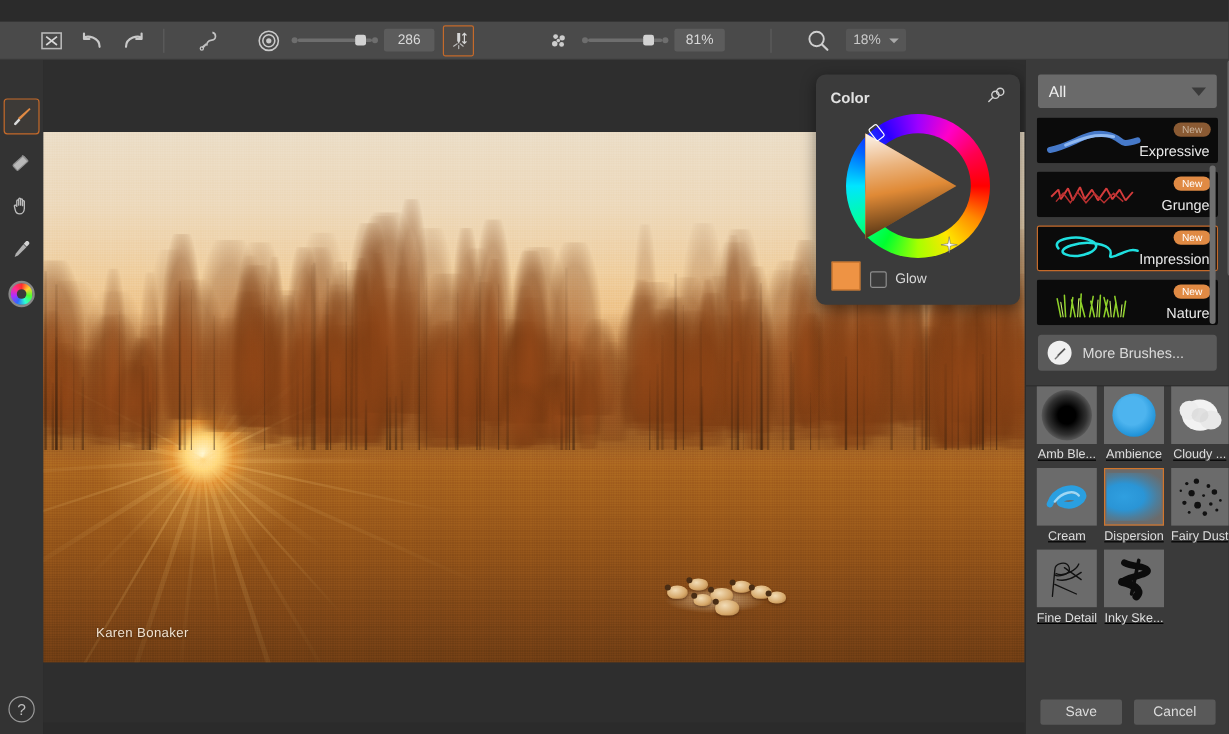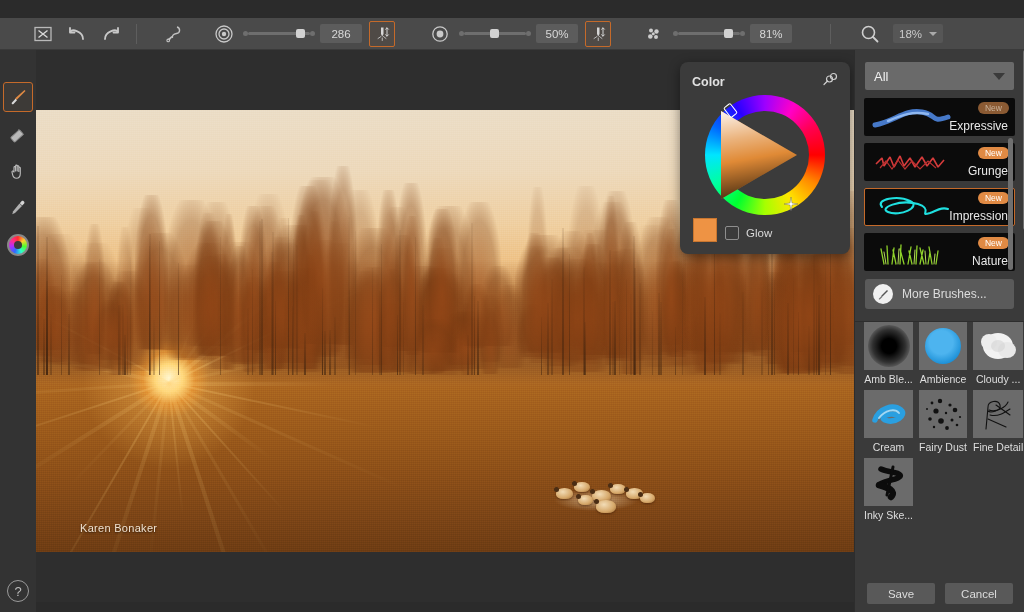--- a/index.html
+++ b/index.html
@@ -251,21 +251,21 @@
   }
 
   .options-divider { margin-top: 12px; height: 1px; background: #2d2d2d; }
   .options-title {
     padding: 10px 0 8px 10px; color: #ededed; font-size: 12.5px; font-weight: bold;
   }
   .optgrid {
     margin: 0 9px; display: grid; grid-template-columns: repeat(3, 1fr);
     gap: 5px 6px;
   }
-  .optcell { width: 100%; }
+  .optcell { width: 100%; text-decoration: underline; }
   .optthumb {
     height: 48px; background: #6b6b6b; border: 1px solid transparent;
     display: flex; align-items: center; justify-content: center; overflow: hidden;
   }
   .optthumb.selected { border-color: #d2762c; }
   .optlabel {
     text-align: center; color: #dedede; font-size: 10.5px; margin-top: 3px;
     white-space: nowrap; overflow: hidden;
   }
 
@@ -346,41 +346,20 @@
         <svg width="18" height="18" viewBox="0 0 18 18">
           <path d="M8 2.5 L10.5 2.5 L10.5 9 L9.25 11.5 L8 9 Z" fill="#d6d6d6"></path>
           <path d="M14 3 L14 11 M12.6 4.2 L14 2.8 L15.4 4.2 M12.6 9.8 L14 11.2 L15.4 9.8" stroke="#d6d6d6" stroke-width="1" fill="none" stroke-linecap="round"></path>
           <path d="M5 13.5 L8 11.5 M9.25 13 L9.25 15.5 M13 13.5 L10.5 11.5" stroke="#b9b9b9" stroke-width="1" stroke-linecap="round"></path>
         </svg>
       </div>
     </div>
 
     <div style="width:28px"></div>
 
-    <div class="tb-group">
-      <div class="tb-btn">
-        <svg width="18" height="18" viewBox="0 0 18 18">
-          <circle cx="9" cy="9" r="7.2" fill="none" stroke="#c9c9c9" stroke-width="1.3"></circle>
-          <circle cx="9" cy="9" r="3.4" fill="#c9c9c9"></circle>
-        </svg>
-      </div>
-      <div class="track">
-        <div class="capL"></div>
-        <div class="capR"></div>
-        <div class="knob" style="left:26px"></div>
-      </div>
-      <div class="numbox">50%</div>
-      <div class="pressure-btn active">
-        <svg width="18" height="18" viewBox="0 0 18 18">
-          <path d="M8 2.5 L10.5 2.5 L10.5 9 L9.25 11.5 L8 9 Z" fill="#d6d6d6"></path>
-          <path d="M14 3 L14 11 M12.6 4.2 L14 2.8 L15.4 4.2 M12.6 9.8 L14 11.2 L15.4 9.8" stroke="#d6d6d6" stroke-width="1" fill="none" stroke-linecap="round"></path>
-          <path d="M5 13.5 L8 11.5 M9.25 13 L9.25 15.5 M13 13.5 L10.5 11.5" stroke="#b9b9b9" stroke-width="1" stroke-linecap="round"></path>
-        </svg>
-      </div>
-    </div>
 
     <div style="width:26px"></div>
 
     <div class="tb-group">
       <div class="tb-btn">
         <svg width="20" height="18" viewBox="0 0 20 18">
           <circle cx="7" cy="5.5" r="2" fill="#cdcdcd"></circle>
           <circle cx="12.5" cy="6.5" r="2.2" fill="#cdcdcd"></circle>
           <circle cx="6.3" cy="11.5" r="2.3" fill="#cdcdcd"></circle>
           <circle cx="12" cy="12" r="2" fill="#cdcdcd"></circle>
@@ -857,20 +836,26 @@
       <div class="optcell">
         <div class="optthumb">
           <svg width="44" height="40" viewBox="0 0 44 40">
             <path d="M8 26 C12 14, 26 10, 34 16 C40 21, 28 30, 18 26 C12 23, 22 18, 30 21" fill="none" stroke="#2a9fe0" stroke-width="5.5" stroke-linecap="round"></path>
             <path d="M12 24 C18 16, 28 14, 32 19" fill="none" stroke="#9fd8f5" stroke-width="2" stroke-linecap="round"></path>
           </svg>
         </div>
         <div class="optlabel">Cream</div>
       </div>
       <div class="optcell">
+        <div class="optthumb selected">
+          <div style="width:46px;height:40px;background:radial-gradient(ellipse at 32% 50%,#2f9fe0 0%,#2a95d6 38%,rgba(42,149,214,.45) 62%,rgba(42,149,214,0) 88%)"></div>
+        </div>
+        <div class="optlabel">Dispersion</div>
+      </div>
+      <div class="optcell">
         <div class="optthumb">
           <svg width="46" height="42" viewBox="0 0 46 42">
             <g fill="#111">
               <circle cx="12" cy="10" r="1.4"></circle>
                 <circle cx="20" cy="8" r="2.2"></circle>
                 <circle cx="30" cy="12" r="1.6"></circle>
               <circle cx="16" cy="18" r="2.6"></circle>
                 <circle cx="26" cy="20" r="1.2"></circle>
                 <circle cx="35" cy="17" r="2.3"></circle>
               <circle cx="10" cy="26" r="1.8"></circle>

